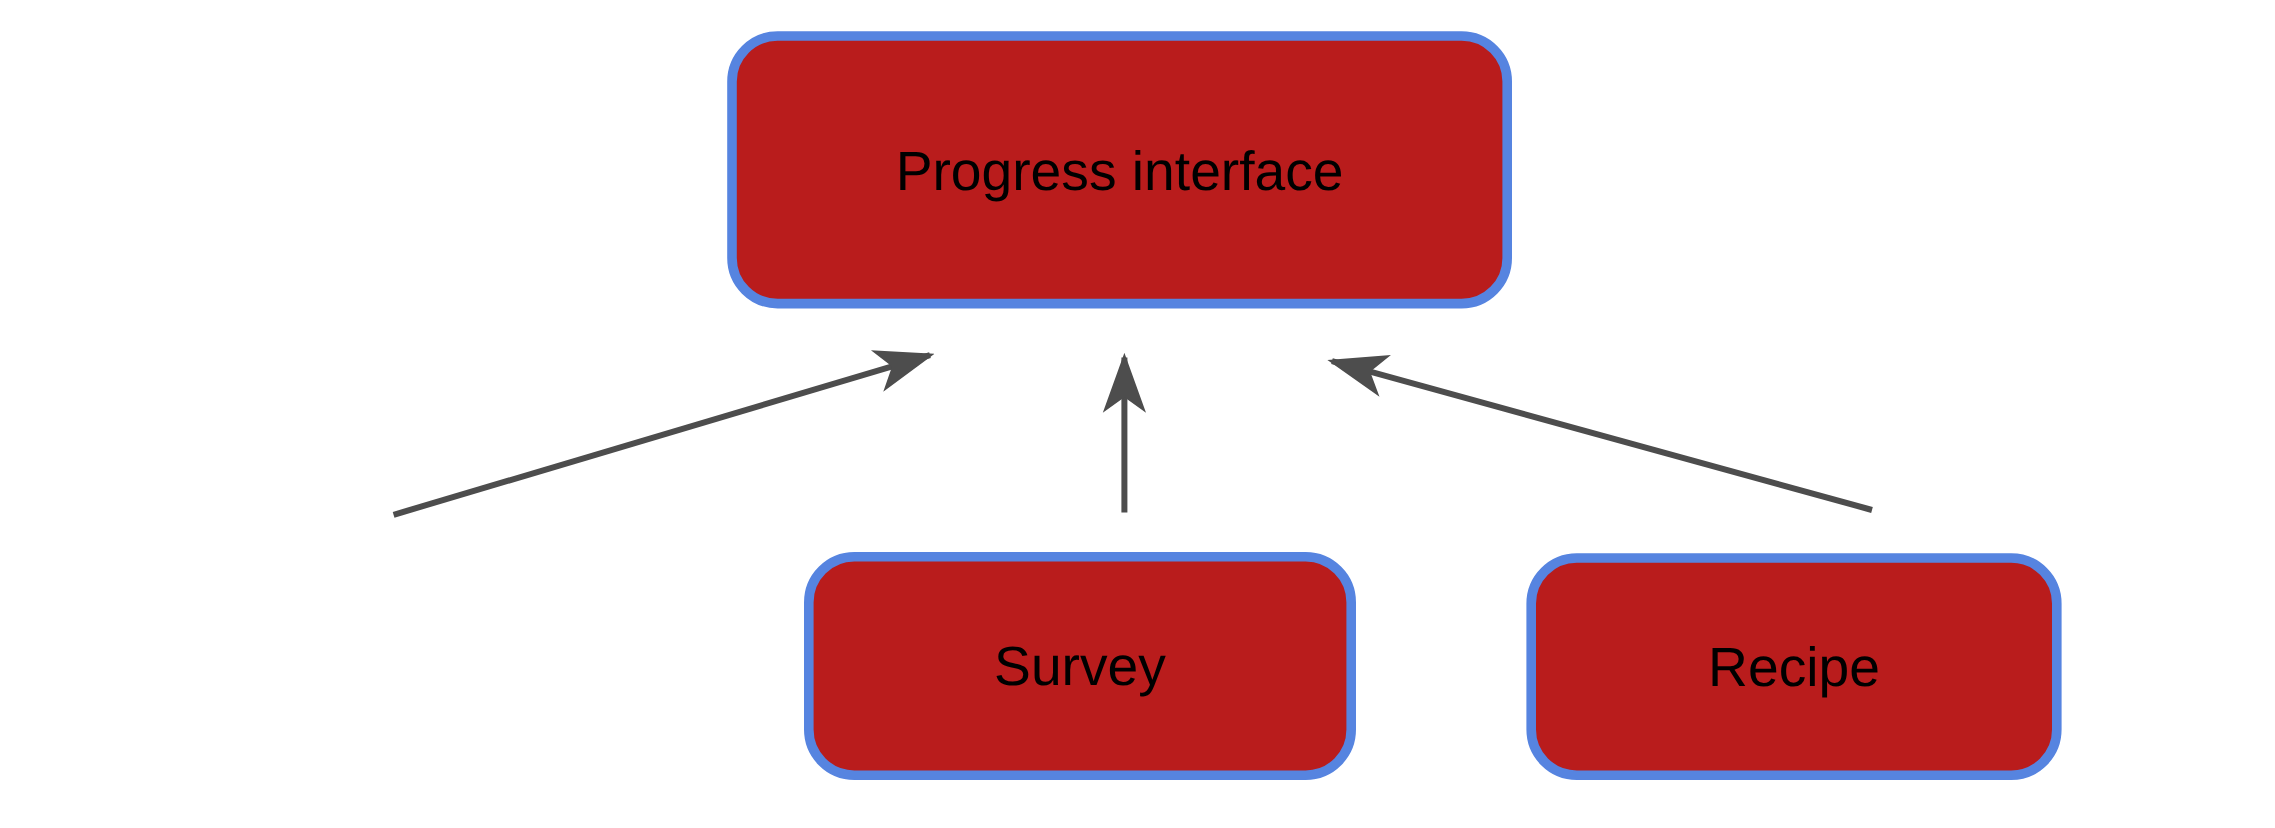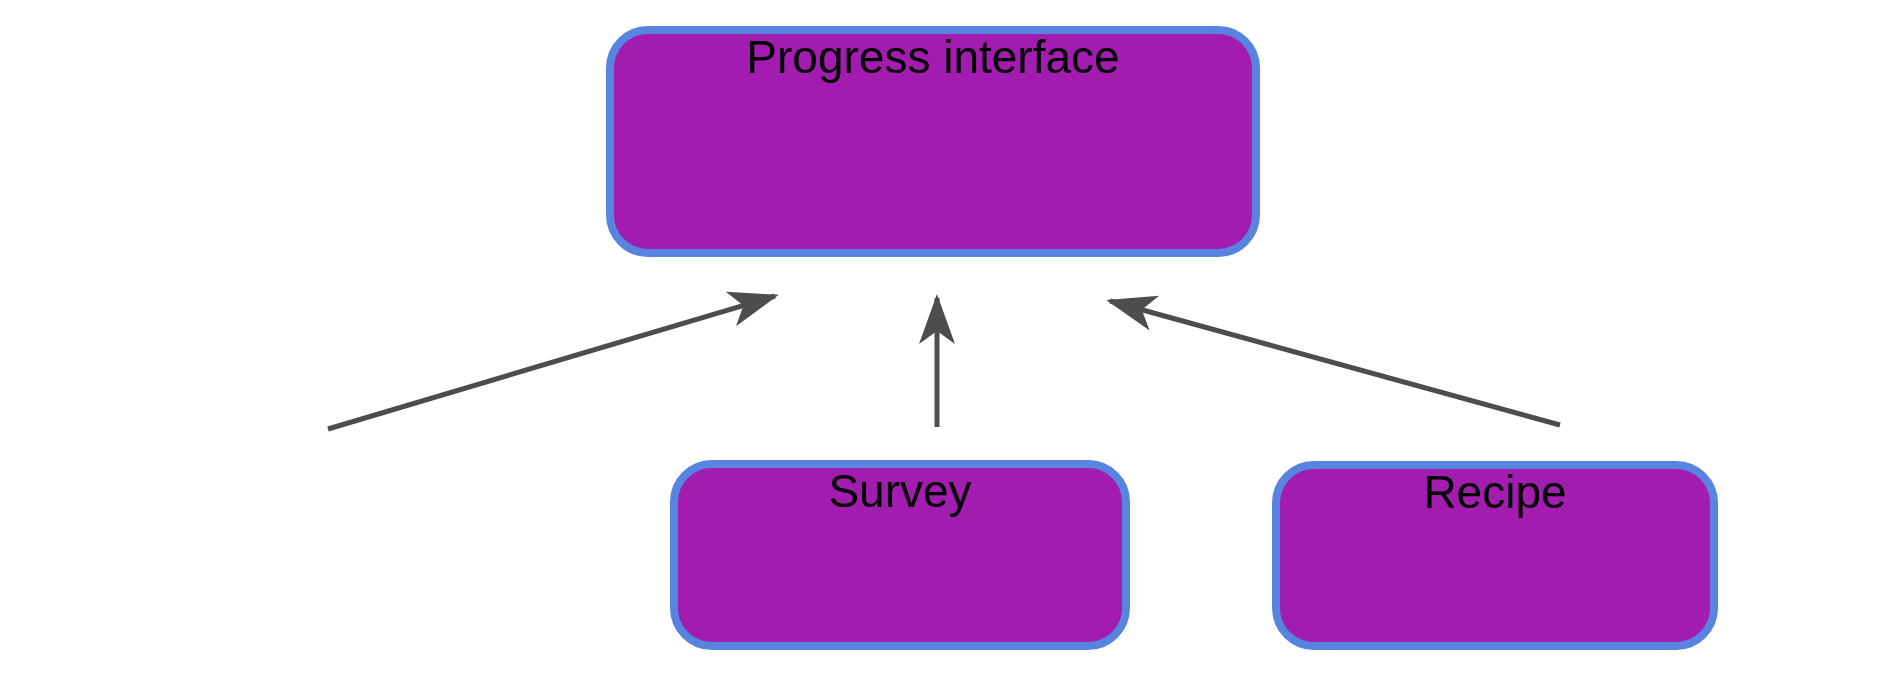--- a/index.html
+++ b/index.html
@@ -22,25 +22,25 @@
     position: absolute;
     left: 0;
     top: 0;
     width: 1896px;
     height: 690px;
     pointer-events: none;
   }
   .node-box {
     position: absolute;
     box-sizing: border-box;
-    background: #a21caf;
+    background: #b91c1c;
     border: 8px solid #5684e0;
     border-radius: 42px;
     display: flex;
-    align-items: flex-start;
+    align-items: center;
     justify-content: center;
     z-index: 2;
   }
   .node-label {
     color: #000000;
     font-size: 46px;
     font-weight: 400;
     line-height: 1;
     letter-spacing: 0px;
     white-space: nowrap;

